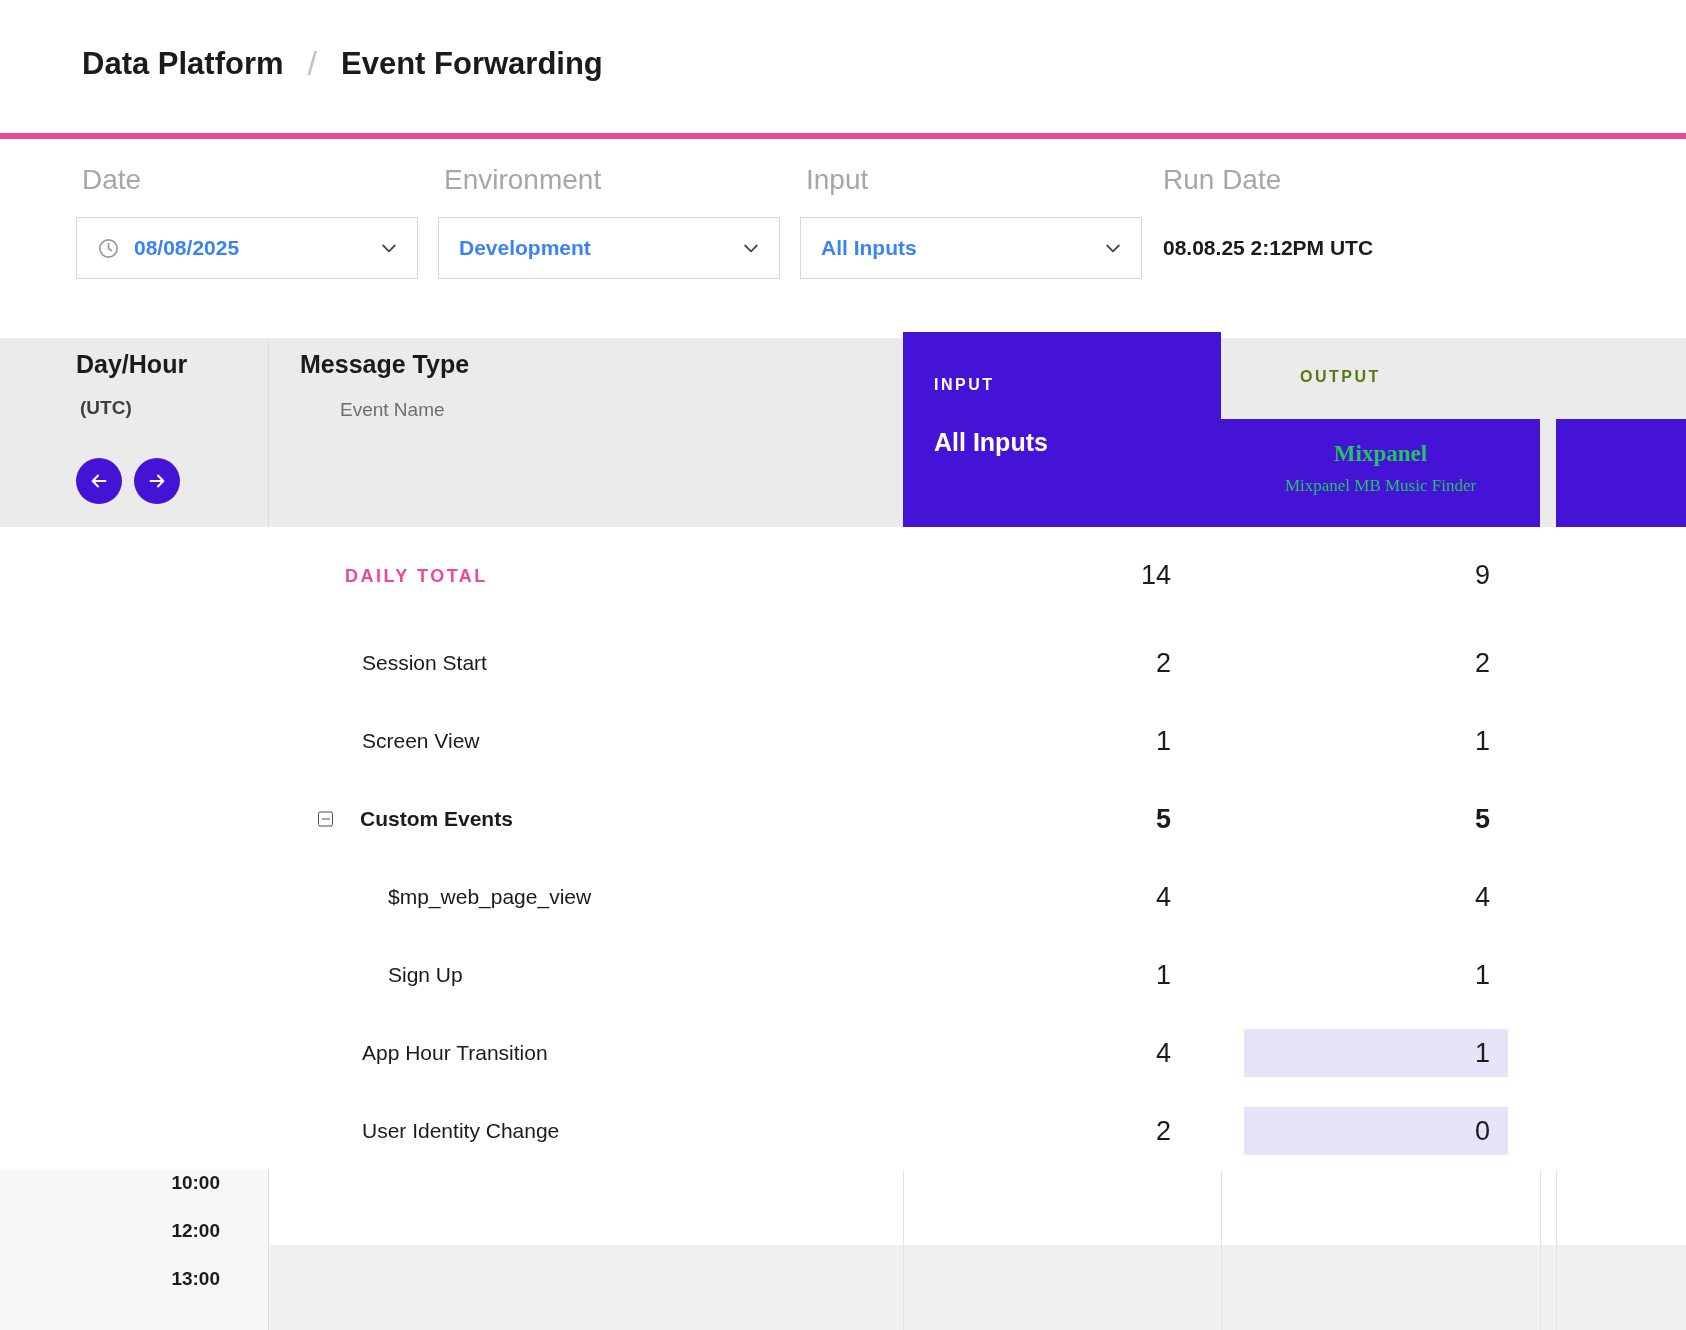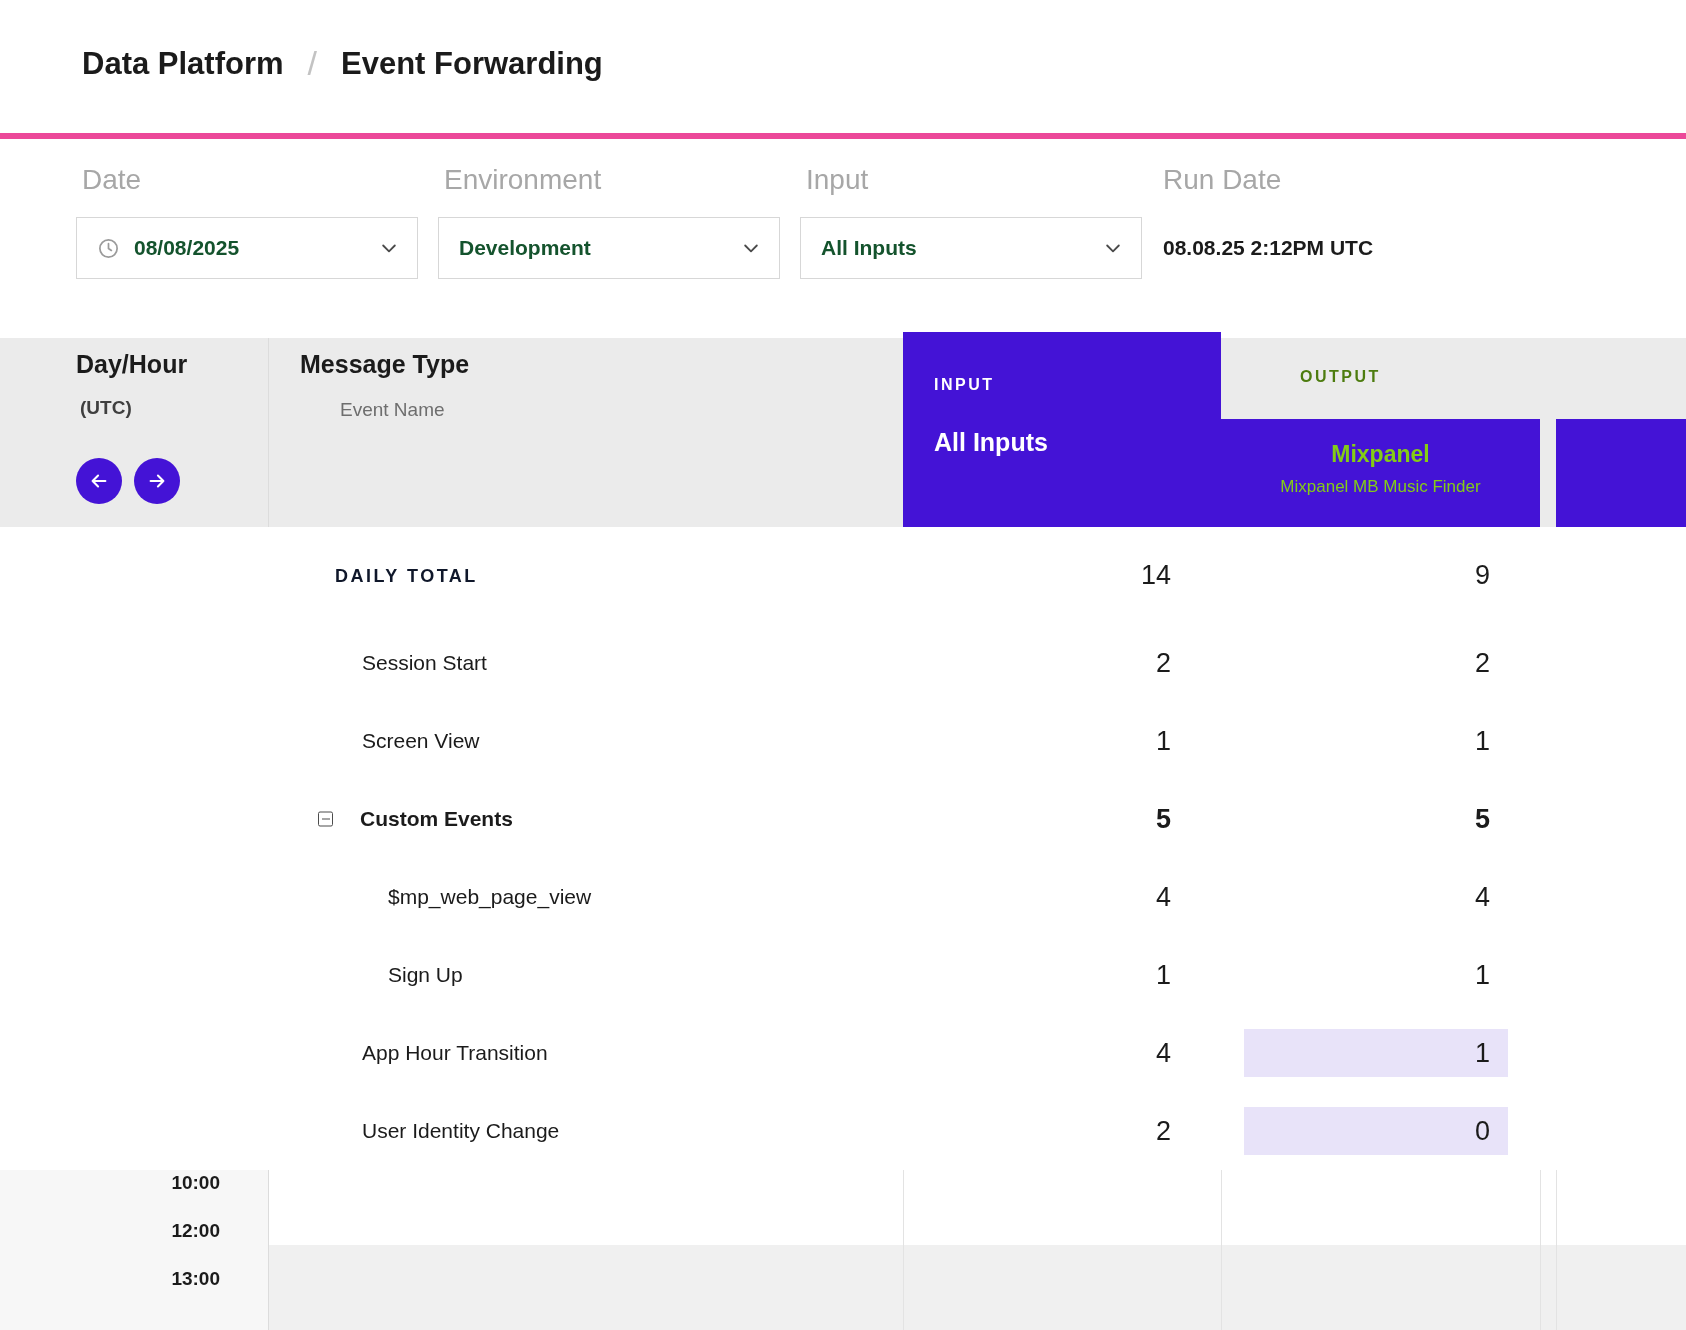--- a/index.html
+++ b/index.html
@@ -15,21 +15,21 @@
   .breadcrumb .sep { color:#c3c3c3; font-weight:300; font-size:34px; }
 
   
   .filters { position:absolute; top:140px; left:0; width:100%; height:198px; background:#fff; }
   .filter-label { position:absolute; top:24px; font-size:28px; color:#a7a7a7; }
   .select {
     position:absolute; top:77px; height:62px; width:342px; background:#fff;
     border:1px solid #d7d7d7; display:flex; align-items:center; gap:14px;
     padding:0 18px 0 20px; cursor:pointer;
   }
-  .select .value { font-size:21px; font-weight:600; color:#14532d; }
+  .select .value { font-size:21px; font-weight:600; color:#3b82f6; }
   .select .chev { margin-left:auto; display:flex; }
   .run-date-value { position:absolute; top:77px; height:62px; display:flex; align-items:center; font-size:21px; font-weight:700; }
 
   
   .band { position:absolute; top:338px; left:0; width:100%; height:189px; background:#ebebeb; }
   .dh-title { position:absolute; left:76px; top:350px; font-size:25px; font-weight:700; }
   .dh-sub   { position:absolute; left:80px; top:397px; font-size:19px; color:#3f3f3f;font-weight:bold; }
   .nav-btn {
     position:absolute; top:458px; width:46px; height:46px; border-radius:50%;
     background:var(--accent); border:none; display:flex; align-items:center; justify-content:center; cursor:pointer;
@@ -40,41 +40,41 @@
 
   .input-head {
     position:absolute; left:903px; top:332px; width:318px; height:195px;
     background:var(--accent); color:#fff; padding:44px 0 0 31px;
   }
   .input-head .small { font-size:16px; font-weight:700; letter-spacing:2.5px; }
   .input-head .big   { font-size:25px; font-weight:700; margin-top:34px; }
   .output-label { position:absolute; left:1300px; top:368px; font-size:16px; font-weight:700; letter-spacing:2.5px; color:#4d7c0f; }
   .mixpanel-head {
     position:absolute; left:1221px; top:419px; width:319px; height:108px;
-    background:var(--accent); color:#84cc16; text-align:center; padding-top:22px;
+    background:var(--accent); color:#22c55e; text-align:center; padding-top:22px;font-family:Liberation Serif, serif;
   }
   .mixpanel-head .big { font-size:23px; font-weight:700; }
   .mixpanel-head .sub { font-size:17px; font-weight:500; margin-top:9px; }
   .next-head { position:absolute; left:1556px; top:419px; width:130px; height:108px; background:var(--accent); }
 
   
   .leftcol { position:absolute; left:0; top:527px; width:268px; height:803px; background:#f7f7f7; }
   .summary-badge {
     position:absolute; left:90px; top:632px; width:168px; height:44px;
     background:var(--accent); color:#fff; font-size:18px; font-weight:700;
     display:flex; align-items:center; justify-content:center; padding-right:16px;
     clip-path:polygon(0 0, calc(100% - 20px) 0, 100% 50%, calc(100% - 20px) 100%, 0 100%);
     cursor:pointer;
   }
   .hours { position:absolute; left:0; top:679px; width:220px; }
   .hour { height:48px; display:flex; align-items:center; justify-content:flex-end; font-size:19px; font-weight:700; cursor:pointer; }
 
   
   .daily { position:absolute; left:0; top:527px; width:1686px; height:97px; background:#fff; }
-  .dt-label { position:absolute; left:335px; top:50%; transform:translateY(-50%); font-size:18px; font-weight:700; letter-spacing:2.5px; color:#0f172a; }
+  .dt-label { position:absolute; left:345px; top:50%; transform:translateY(-50%); font-size:18px; font-weight:700; letter-spacing:2.5px; color:#ec4899; }
   .total-divider { position:absolute; left:268px; top:624px; width:1418px; height:1px; background:#c9c9c9; }
 
   .rows { position:absolute; left:0; top:624px; width:1686px; }
   .row { position:relative; height:78px; background:#fff; }
   .row .name { position:absolute; left:362px; top:50%; transform:translateY(-50%); font-size:21px; }
   .row.bold .name { left:360px; font-weight:700; }
   .row.bold .num  { font-weight:700; }
   .row.child .name { left:388px; }
   .collapse-box {
     position:absolute; left:318px; top:50%; transform:translateY(-50%);

